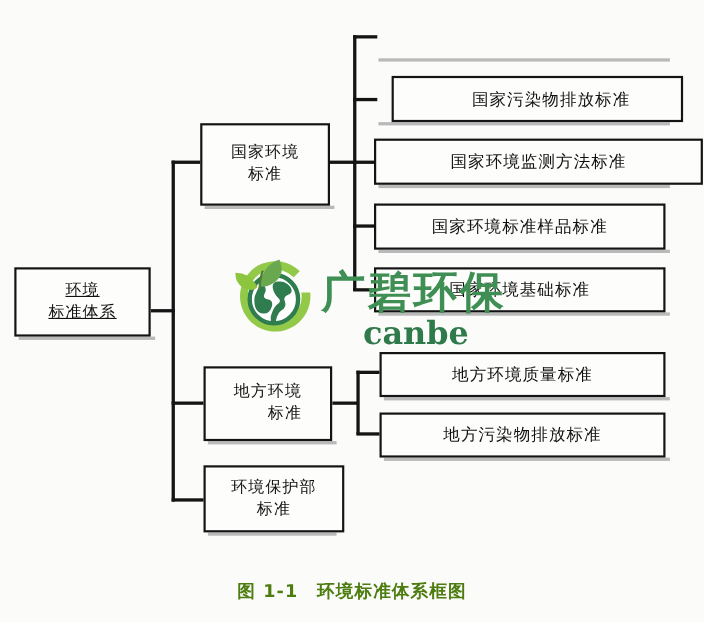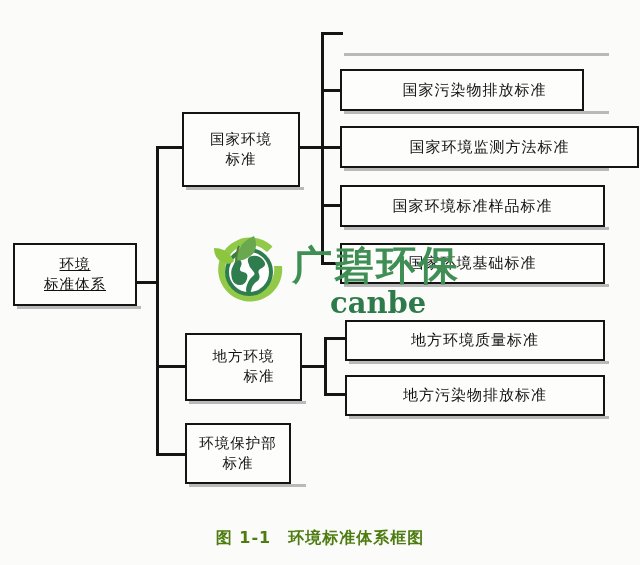--- a/index.html
+++ b/index.html
@@ -148,24 +148,24 @@
   <div class="shadow" style="left:344px; top:284px; width:265px; height:3px;"></div>
   <div class="shadow" style="left:349px; top:361px; width:260px; height:3px;"></div>
   <div class="shadow" style="left:349px; top:416px; width:260px; height:3px;"></div>
 
   <div class="node node-root" style="left:13px; top:243px; width:124px; height:63px;text-decoration:underline;">环境<br>标准体系</div>
 
   <div class="node node-mid" style="left:182px; top:112px; width:118px; height:75px;">国家环境<br>标准</div>
 
   <div class="node node-mid" style="left:185px; top:333px; width:117px; height:68px;text-align:right;">地方环境<br>标准</div>
 
-  <div class="node node-mid" style="left:185px; top:423px; width:106px; height:61px;">环境保护部<br>标准</div>
+  <div class="node node-mid" style="left:185px; top:423px; width:128px; height:61px;">环境保护部<br>标准</div>
 
 
-  <div class="node node-leaf" style="left:340px; top:69px; width:244px; height:42px;padding-left:25px;">国家污染物排放标准</div>
+  <div class="node node-leaf" style="left:356px; top:69px; width:265px; height:42px;padding-left:25px;">国家污染物排放标准</div>
 
   <div class="node node-leaf" style="left:340px; top:126px; width:299px; height:42px;">国家环境监测方法标准</div>
 
   <div class="node node-leaf" style="left:340px; top:243px; width:265px; height:41px;">国家环境基础标准</div>
 
   <div class="node node-leaf" style="left:340px; top:185px; width:265px; height:42px;">国家环境标准样品标准</div>
 
   <div class="node node-leaf" style="left:345px; top:320px; width:260px; height:41px;">地方环境质量标准</div>
 
   <div class="node node-leaf" style="left:345px; top:375px; width:260px; height:41px;">地方污染物排放标准</div>

